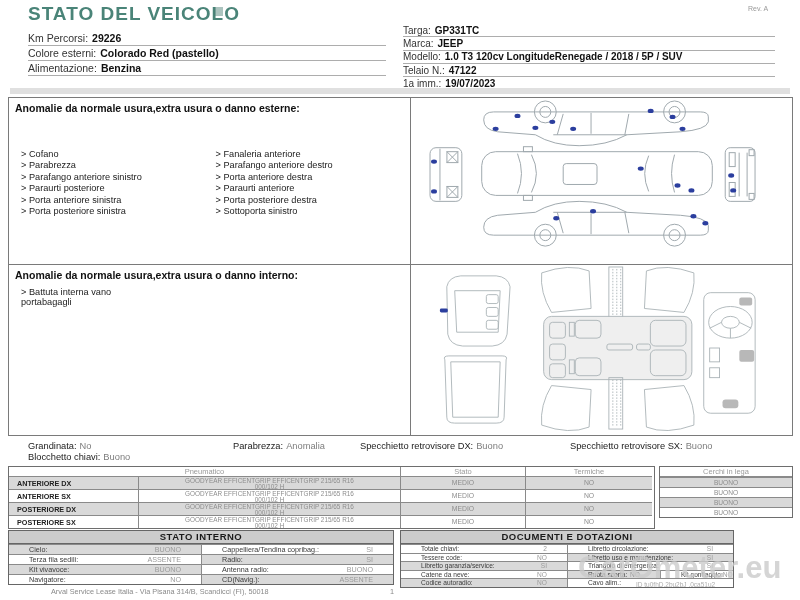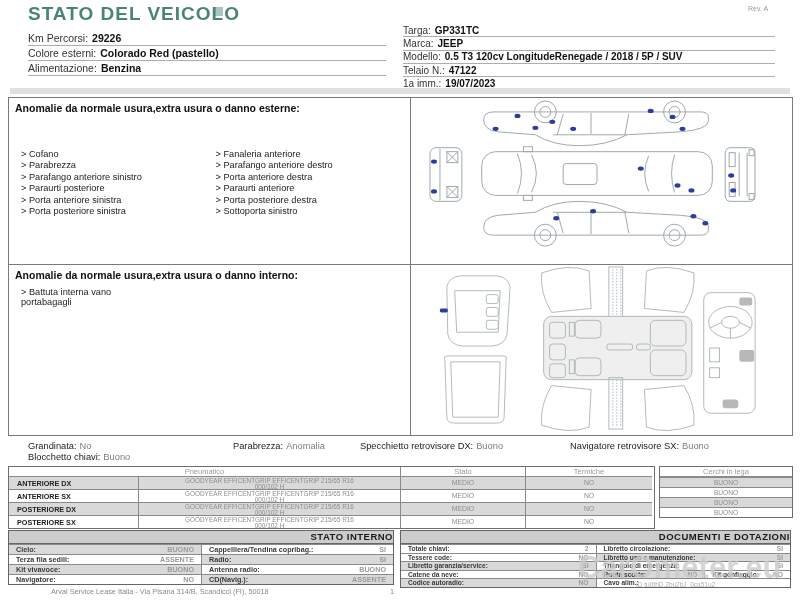--- a/index.html
+++ b/index.html
@@ -57,24 +57,24 @@
 
   
   .cerchi{left:659px;top:466px;width:132px;border:1px solid #6e6e6e;}
   .cerchi .th{height:9px;border-bottom:1px solid #8a8a8a;}
   .cerchi-row{height:9px;font-size:6.6px;color:#8d8d8d;text-align:center;line-height:9px;border-top:1px solid #8a8a8a;}
   .cerchi-row:first-of-type{border-top:none;}
 
   
   .btable{border:1px solid #666;box-sizing:border-box;background:#fff;}
   .tbl-head{height:12px;line-height:12px;background:#cccccc;font-weight:bold;font-size:9.5px;
-            text-align:right;letter-spacing:0.5px;color:#1a1a1a;border-bottom:1px solid #666;}
+            text-align:center;letter-spacing:0.5px;color:#1a1a1a;border-bottom:1px solid #666;}
   .trow{display:flex;border-top:1px solid #8a8a8a;}
   .trow:first-of-type{border-top:none;}
-  .tcell{display:flex;justify-content:space-between;box-sizing:border-box;padding:0 7px;overflow:hidden;font-weight:bold;}
+  .tcell{display:flex;justify-content:space-between;box-sizing:border-box;padding:0 20px;overflow:hidden;}
   .tcell + .tcell{border-left:1px solid #8a8a8a;}
   .si .trow{height:9px;}
   .si .tcell{width:50%;font-size:7.2px;line-height:9px;}
   .doc .trow{height:7.6px;}
   .doc .tcell{width:50%;font-size:6.6px;line-height:7.6px;}
   .doc .tcell.w28{width:28%;} .doc .tcell.w22{width:22%;}
   .lab{color:#3a3a3a;white-space:nowrap;}
   .val{color:#9b9b9b;white-space:nowrap;}
 
   
@@ -110,21 +110,21 @@
   <div class="kv kv-r">
       <span class="kl">Targa:</span>
       <span class="kb">GP331TC</span>
     </div>
   <div class="kv kv-r">
       <span class="kl">Marca:</span>
       <span class="kb">JEEP</span>
     </div>
   <div class="kv kv-r">
       <span class="kl">Modello:</span>
-      <span class="kb">0.5 T3 120cv LongitudeRenegade / 2018 / 5P / SUV</span>
+      <span class="kb">1.0 T3 120cv LongitudeRenegade / 2018 / 5P / SUV</span>
     </div>
   <div class="kv kv-r">
       <span class="kl">Telaio N.:</span>
       <span class="kb">47122</span>
     </div>
   <div class="kv kv-r">
       <span class="kl">1a imm.:</span>
       <span class="kb">19/07/2023</span>
     </div>
 </div>
@@ -285,21 +285,21 @@
           <rect x="27" y="44" width="8" height="4" rx="1.5"></rect>
         </g>
       </svg>
     </div>
   </div>
 </div>
 
 <div class="abs status" style="left:28px;top:441px"><span class="kl">Grandinata:</span><span class="vv">No</span></div>
 <div class="abs status" style="left:233px;top:441px"><span class="kl">Parabrezza:</span><span class="vv">Anomalia</span></div>
 <div class="abs status" style="left:360px;top:441px"><span class="kl">Specchietto retrovisore DX:</span><span class="vv">Buono</span></div>
-<div class="abs status" style="left:570px;top:441px"><span class="kl">Navigatore retrovisore SX:</span><span class="vv">Buono</span></div>
+<div class="abs status" style="left:570px;top:441px"><span class="kl">Specchietto retrovisore SX:</span><span class="vv">Buono</span></div>
 <div class="abs status" style="left:28px;top:452px"><span class="kl">Blocchetto chiavi:</span><span class="vv">Buono</span></div>
 
 <div class="abs tyre-table">
   <div class="th span2">Pneumatico</div>
   <div class="th s3">Stato</div>
   <div class="th">Termiche</div>
 
   <div class="cell c1 pos shade">ANTERIORE DX</div>
   <div class="cell c2 tyr shade"><span>GOODYEAR EFFICENTGRIP EFFICENTGRIP 215/65 R16 000/102 H</span></div>
   <div class="cell c3 mid shade">MEDIO</div>
@@ -366,21 +366,21 @@
         <span class="lab">Navigatore:</span>
         <span class="val">NO</span>
       </div>
     <div class="tcell shade">
         <span class="lab">CD(Navig.):</span>
         <span class="val">ASSENTE</span>
       </div>
   </div>
 </div>
 
-<div class="abs btable doc" style="left:400px;top:530px;width:391px">
+<div class="abs btable doc" style="left:400px;top:530px;width:334px">
   <div class="tbl-head">DOCUMENTI E DOTAZIONI</div>
   <div class="trow">
     <div class="tcell">
         <span class="lab">Totale chiavi:</span>
         <span class="val">2</span>
       </div>
     <div class="tcell">
         <span class="lab">Libretto circolazione:</span>
         <span class="val">SI</span>
       </div>

